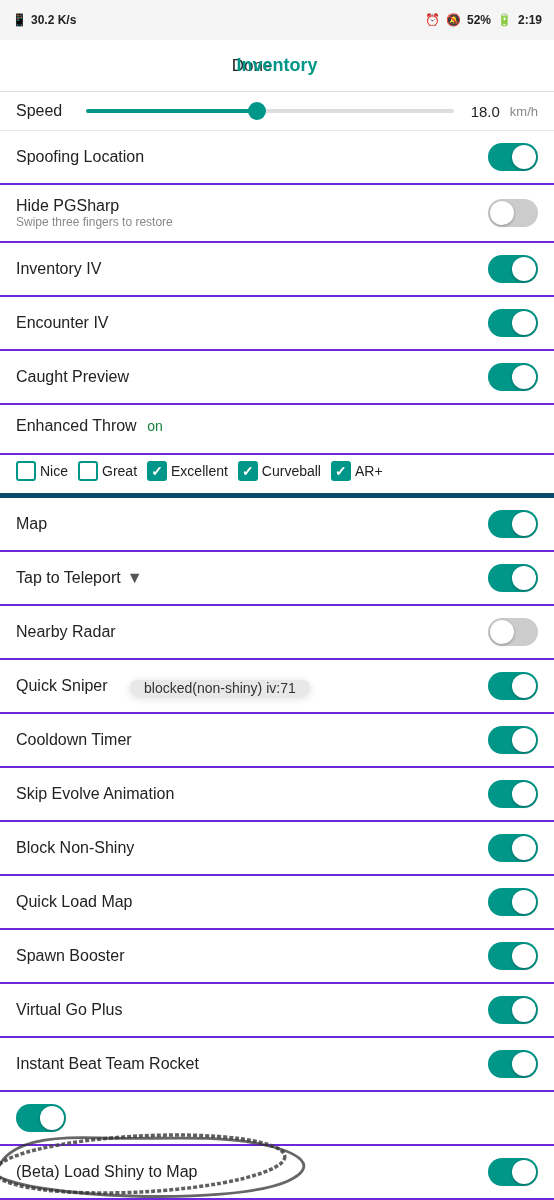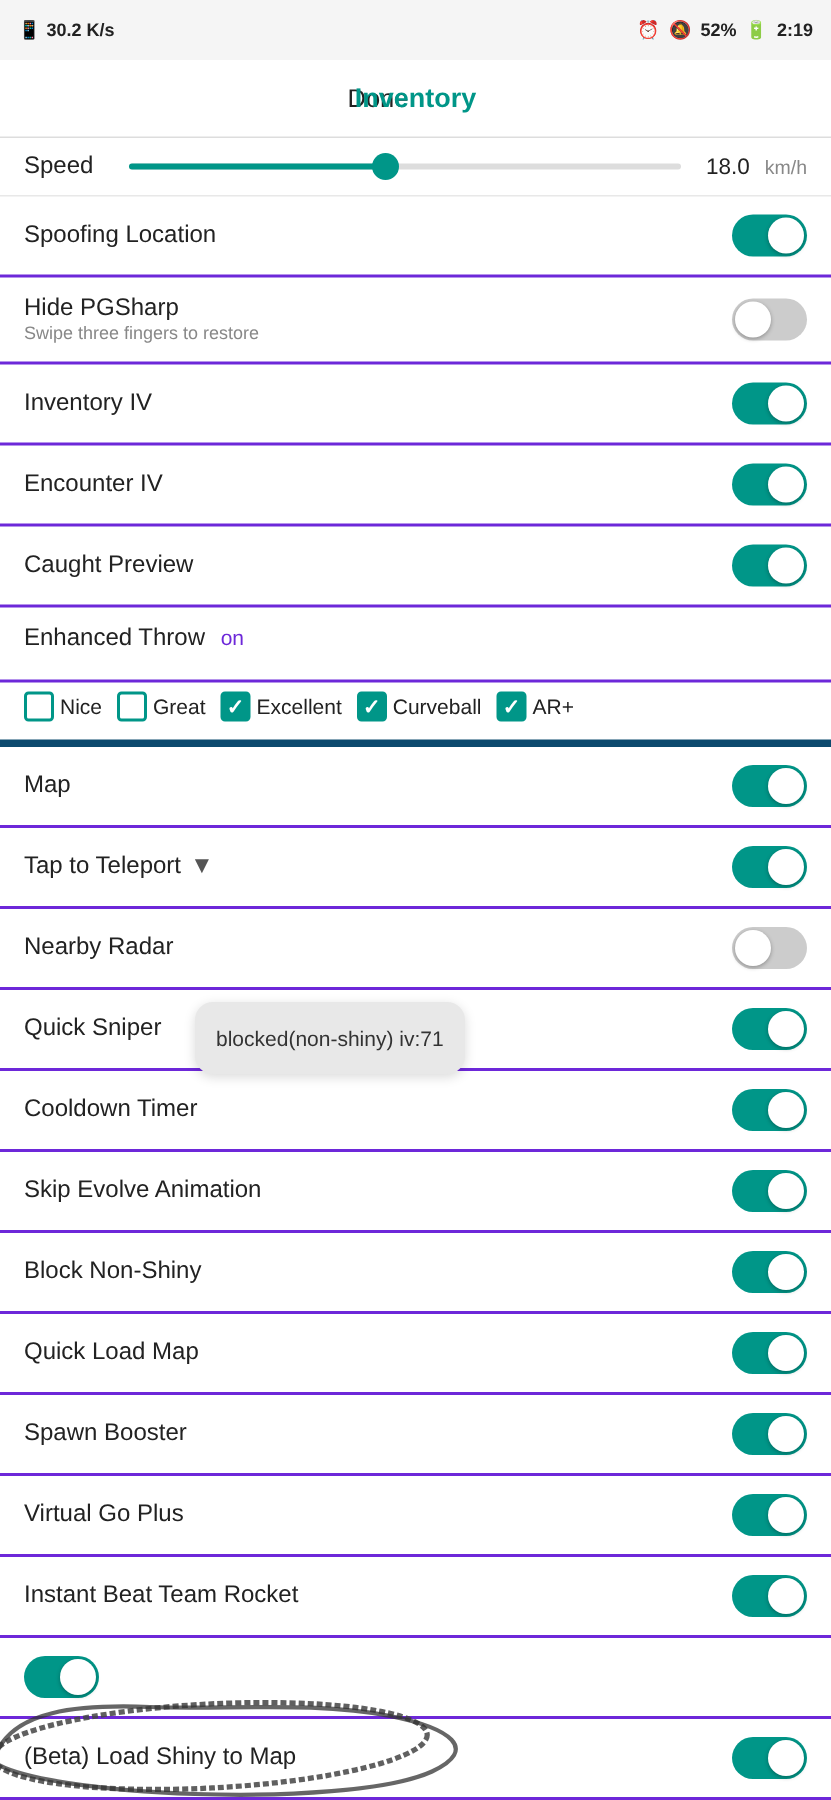--- a/index.html
+++ b/index.html
@@ -72,21 +72,21 @@
       font-size: 16px;
       color: #222;
       flex: 1;
     }
     .setting-label .sub-text {
       font-size: 12px;
       color: #888;
       display: block;
     }
     .setting-label .on-text {
-      color: #6d28d9;
+      color: #15803d;
       font-size: 14px;
       margin-left: 6px;
     }
 
     
     .toggle {
       width: 50px;
       height: 28px;
       border-radius: 14px;
       position: relative;
@@ -180,25 +180,25 @@
     .dropdown-arrow {
       font-size: 16px;
       color: #555;
     }
 
     
     .tooltip-bubble {
       position: absolute;
       background: #e8e8e8;
       border-radius: 12px;
-      padding: 16px 14px;
+      padding: 0 14px;
       font-size: 14px;
       color: #333;
       left: 130px;
-      top: 8px;
+      top: 20px;
       white-space: nowrap;
       z-index: 10;
       box-shadow: 0 2px 8px rgba(0,0,0,0.15);
     }
 
     
     .beta-circle-container {
       position: relative;
     }
     .scribble-svg {

